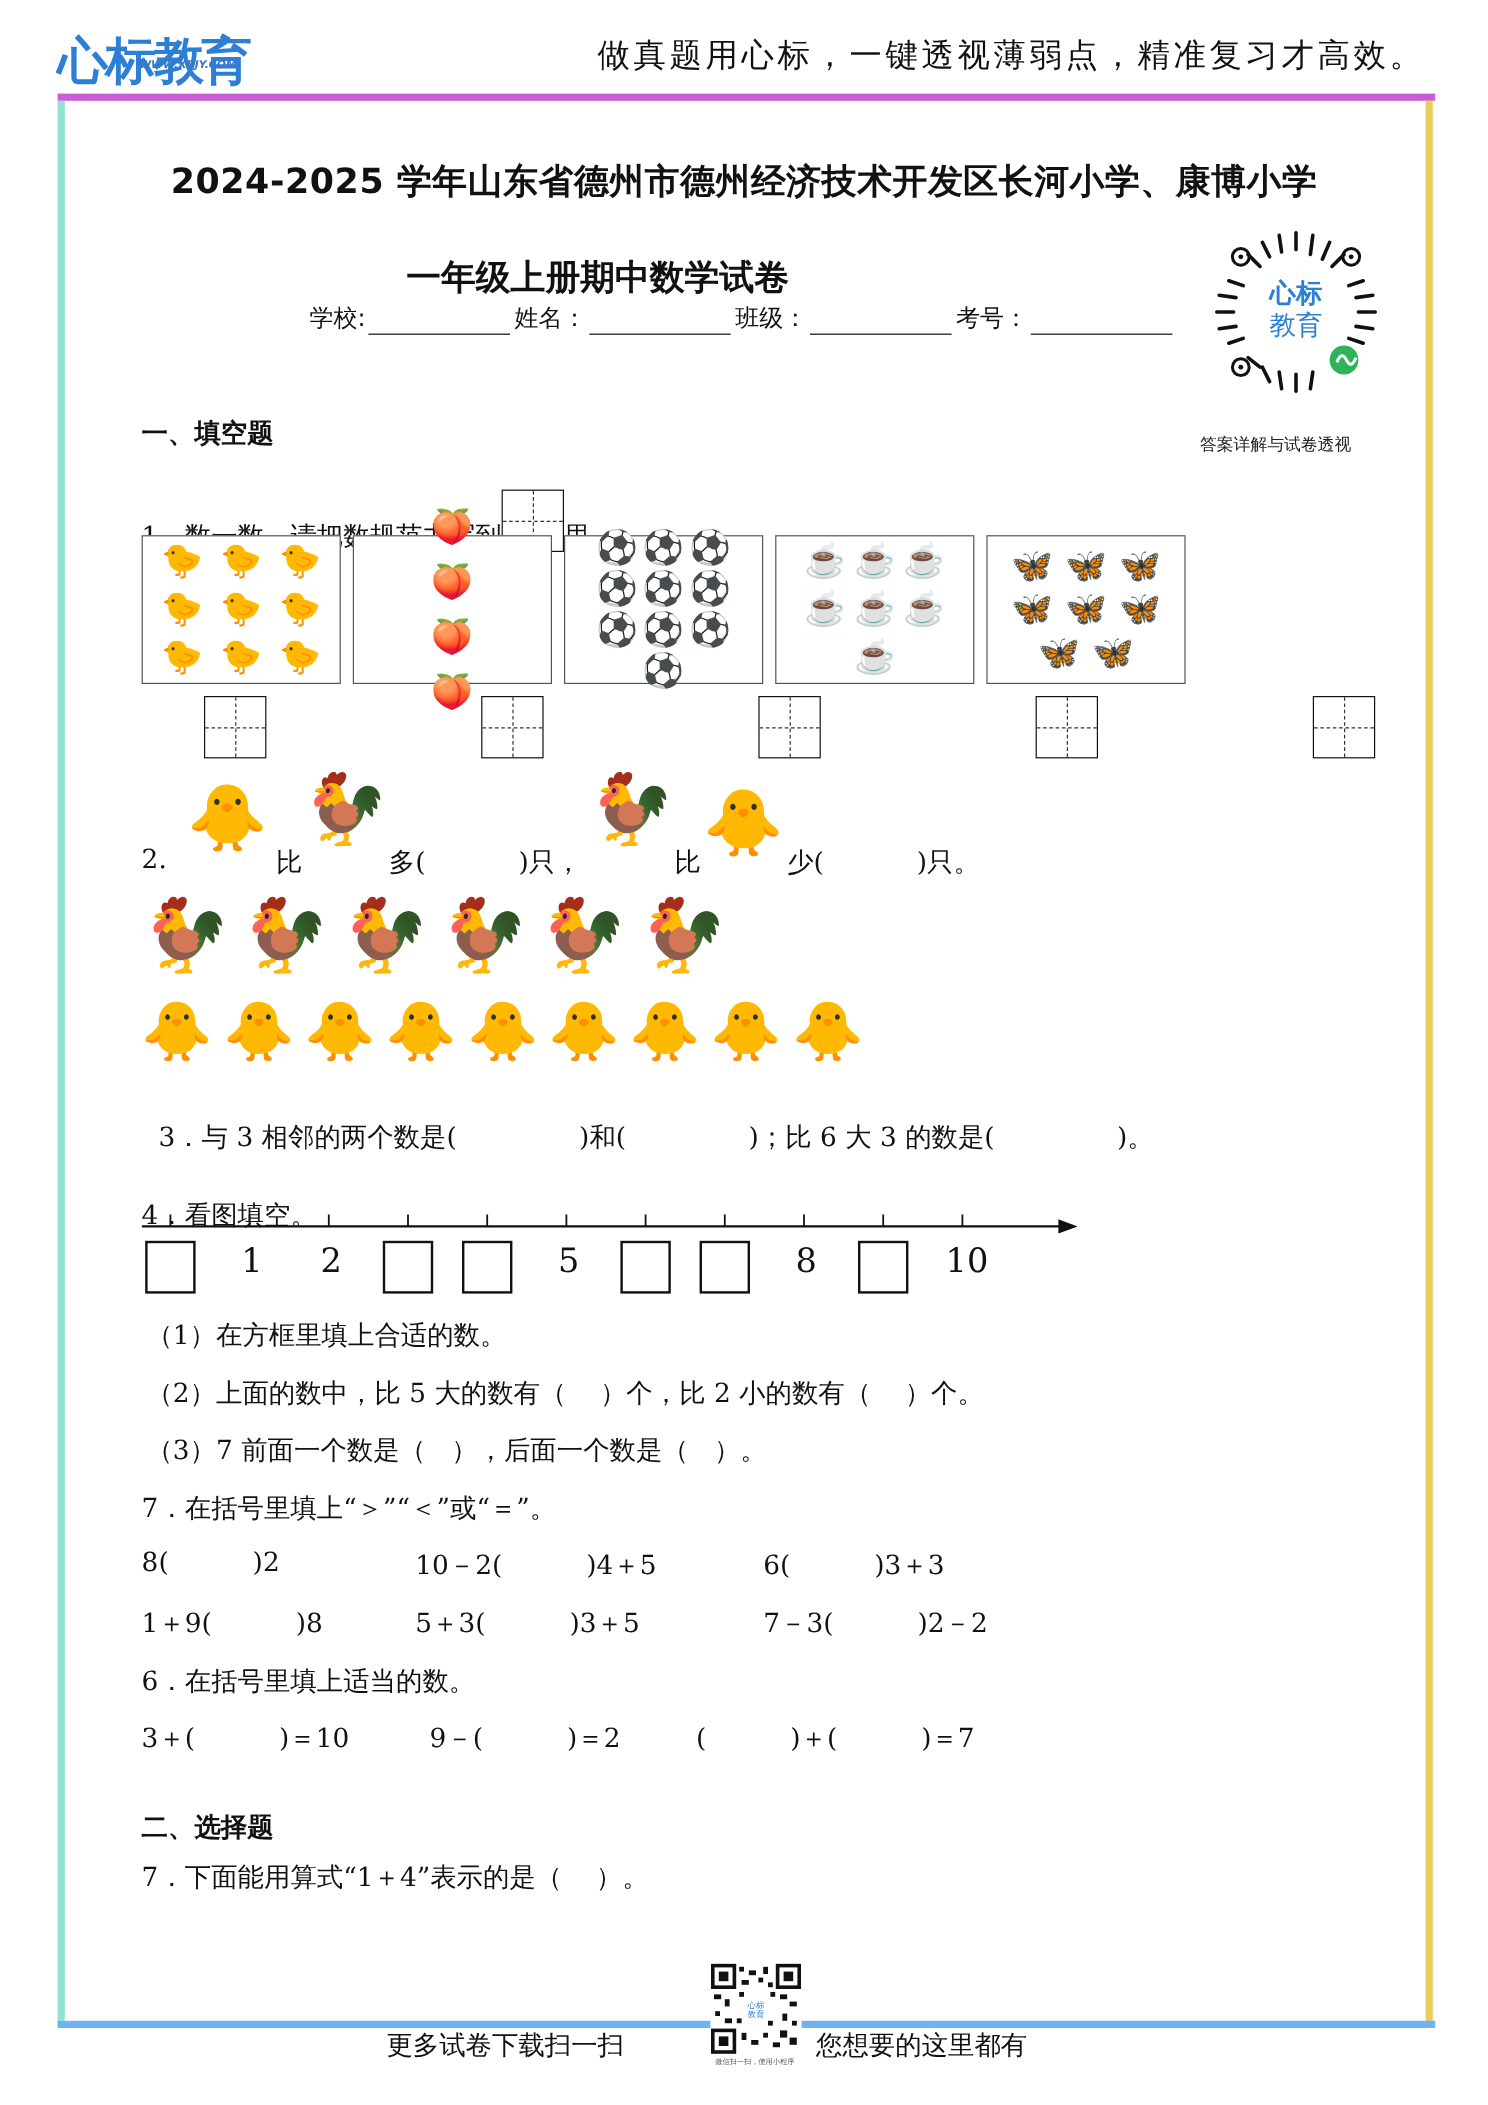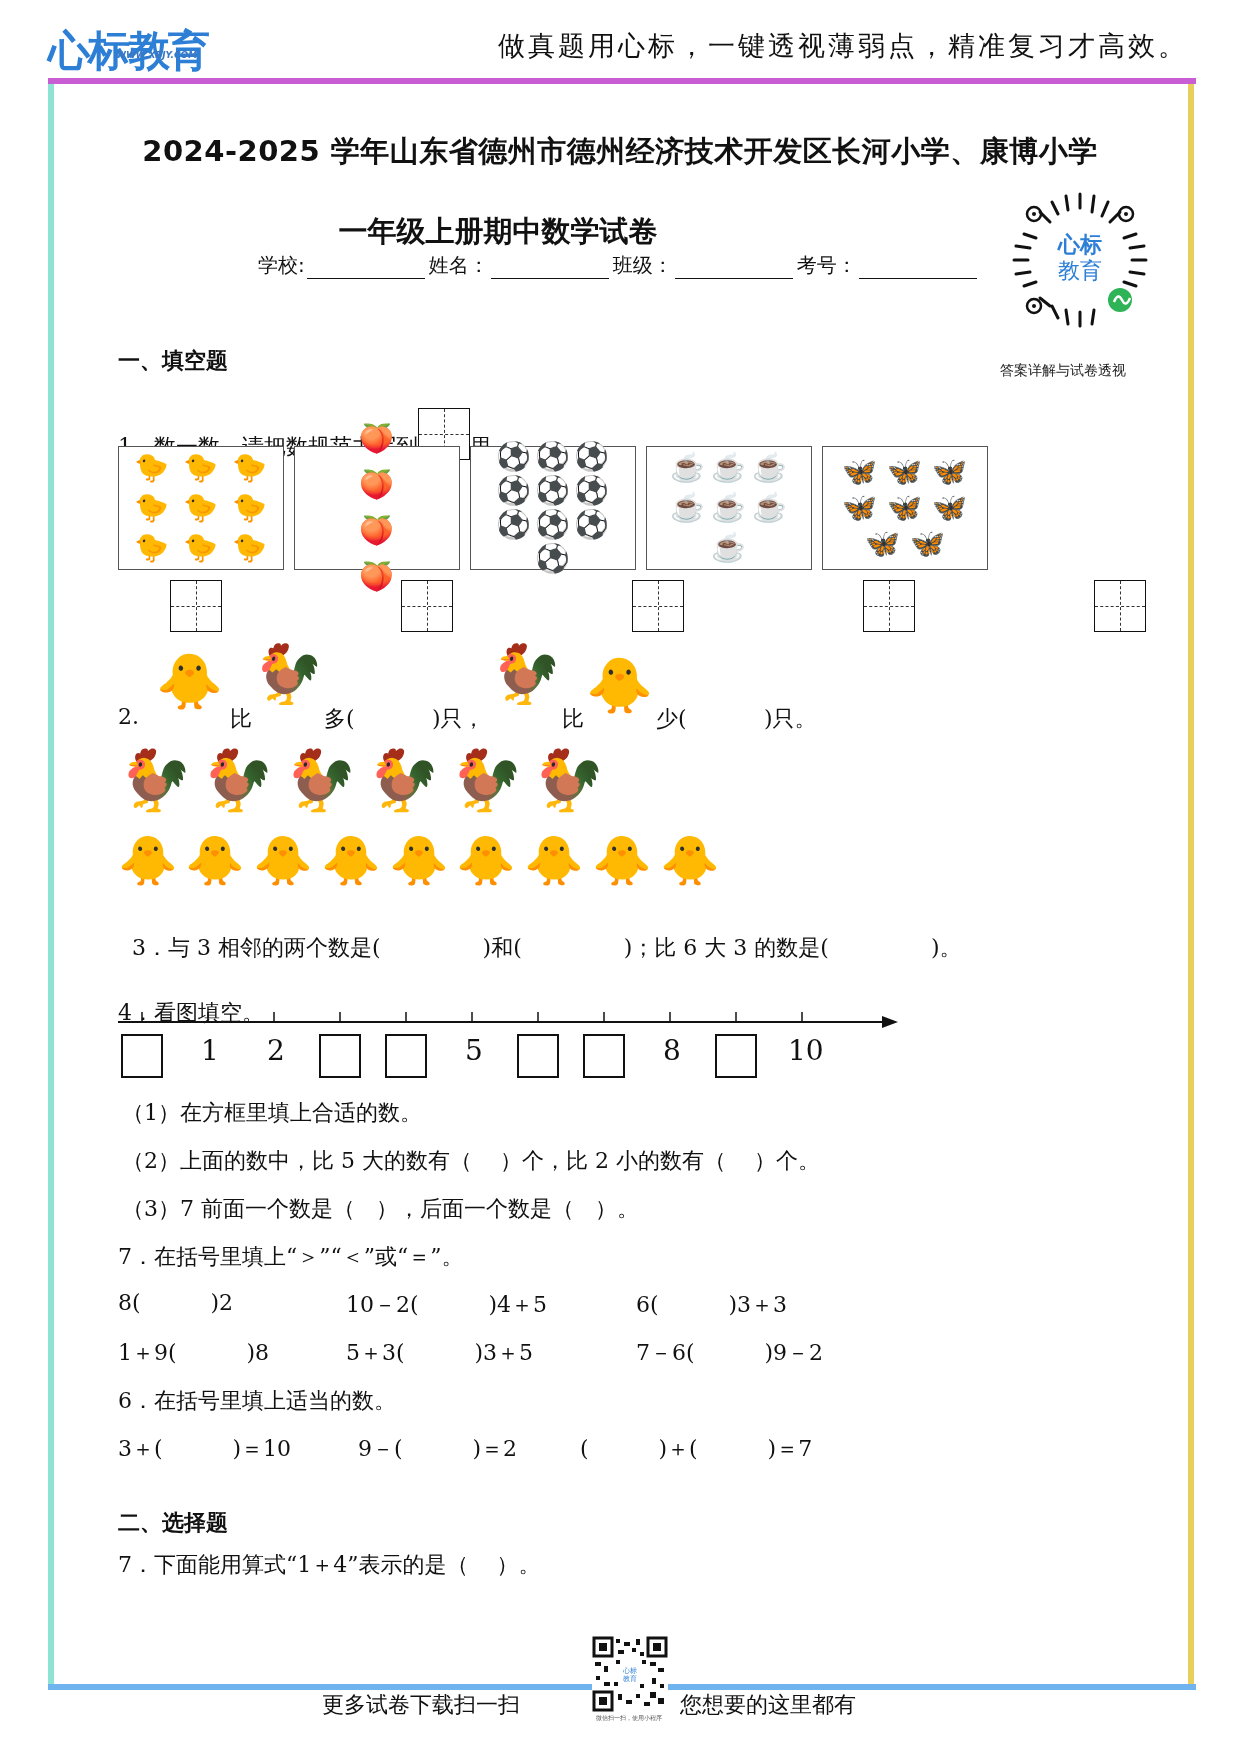--- a/index.html
+++ b/index.html
@@ -243,21 +243,21 @@
 <div class="abs q" style="left:122px;top:1098px;">（1）在方框里填上合适的数。</div>
 <div class="abs q" style="left:122px;top:1146px;">（2）上面的数中，比 5 大的数有（    ）个，比 2 小的数有（    ）个。</div>
 <div class="abs q" style="left:122px;top:1194px;">（3）7 前面一个数是（   ），后面一个数是（   ）。</div>
 
 <div class="abs q" style="left:118px;top:1242px;">7．在括号里填上“＞”“＜”或“＝”。</div>
 <div class="abs q" style="left:118px;top:1290px;">8(          )2</div>
 <div class="abs q" style="left:346px;top:1290px;">10－2(          )4＋5</div>
 <div class="abs q" style="left:636px;top:1290px;">6(          )3＋3</div>
 <div class="abs q" style="left:118px;top:1338px;">1＋9(          )8</div>
 <div class="abs q" style="left:346px;top:1338px;">5＋3(          )3＋5</div>
-<div class="abs q" style="left:636px;top:1338px;">7－6(          )9－2</div>
+<div class="abs q" style="left:636px;top:1338px;">7－3(          )2－2</div>
 
 <div class="abs q" style="left:118px;top:1386px;">6．在括号里填上适当的数。</div>
 <div class="abs q" style="left:118px;top:1434px;">3＋(          )＝10</div>
 <div class="abs q" style="left:358px;top:1434px;">9－(          )＝2</div>
 <div class="abs q" style="left:580px;top:1434px;">(          )＋(          )＝7</div>
 
 <div class="abs sec" style="left:118px;top:1508px;">二、选择题</div>
 <div class="abs q" style="left:118px;top:1550px;">7．下面能用算式“1＋4”表示的是（    ）。</div>
 
 <div class="abs footer-text" style="left:322px;">更多试卷下载扫一扫</div>

